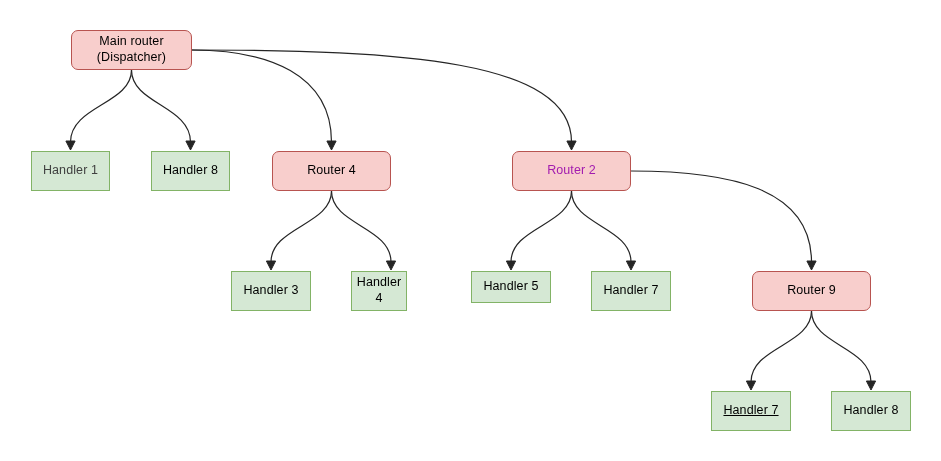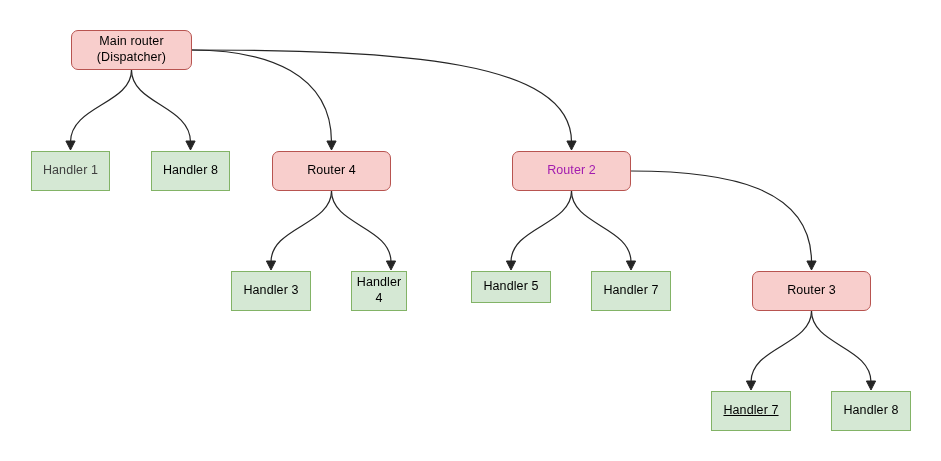--- a/index.html
+++ b/index.html
@@ -142,21 +142,21 @@
       <div class="node node-handler" style="left: 351px; top: 271px; width: 56px; height: 40px; background: rgb(213, 232, 212); border-color: rgb(130, 179, 102); color: rgb(0, 0, 0);">
         <span class="node-label">Handler 4</span>
       </div>
       <div class="node node-handler" style="left: 471px; top: 271px; width: 80px; height: 32px; background: rgb(213, 232, 212); border-color: rgb(130, 179, 102); color: rgb(0, 0, 0);">
         <span class="node-label">Handler 5</span>
       </div>
       <div class="node node-handler" style="left: 591px; top: 271px; width: 80px; height: 40px; background: rgb(213, 232, 212); border-color: rgb(130, 179, 102); color: rgb(0, 0, 0);">
         <span class="node-label">Handler 7</span>
       </div>
       <div class="node node-router" style="left: 752px; top: 271px; width: 119px; height: 40px; background: rgb(248, 206, 204); border-color: rgb(184, 84, 80); color: rgb(0, 0, 0);">
-        <span class="node-label">Router 3</span>
+        <span class="node-label">Router 9</span>
       </div>
       <div class="node node-handler" style="left: 711px; top: 391px; width: 80px; height: 40px; background: rgb(213, 232, 212); border-color: rgb(130, 179, 102); color: rgb(0, 0, 0); text-decoration: underline;">
         <span class="node-label">Handler 7</span>
       </div>
       <div class="node node-handler" style="left: 831px; top: 391px; width: 80px; height: 40px; background: rgb(213, 232, 212); border-color: rgb(130, 179, 102); color: rgb(0, 0, 0); align-items: center;">
         <span class="node-label">Handler 8</span>
       </div>
     </div>
 
 </div>

